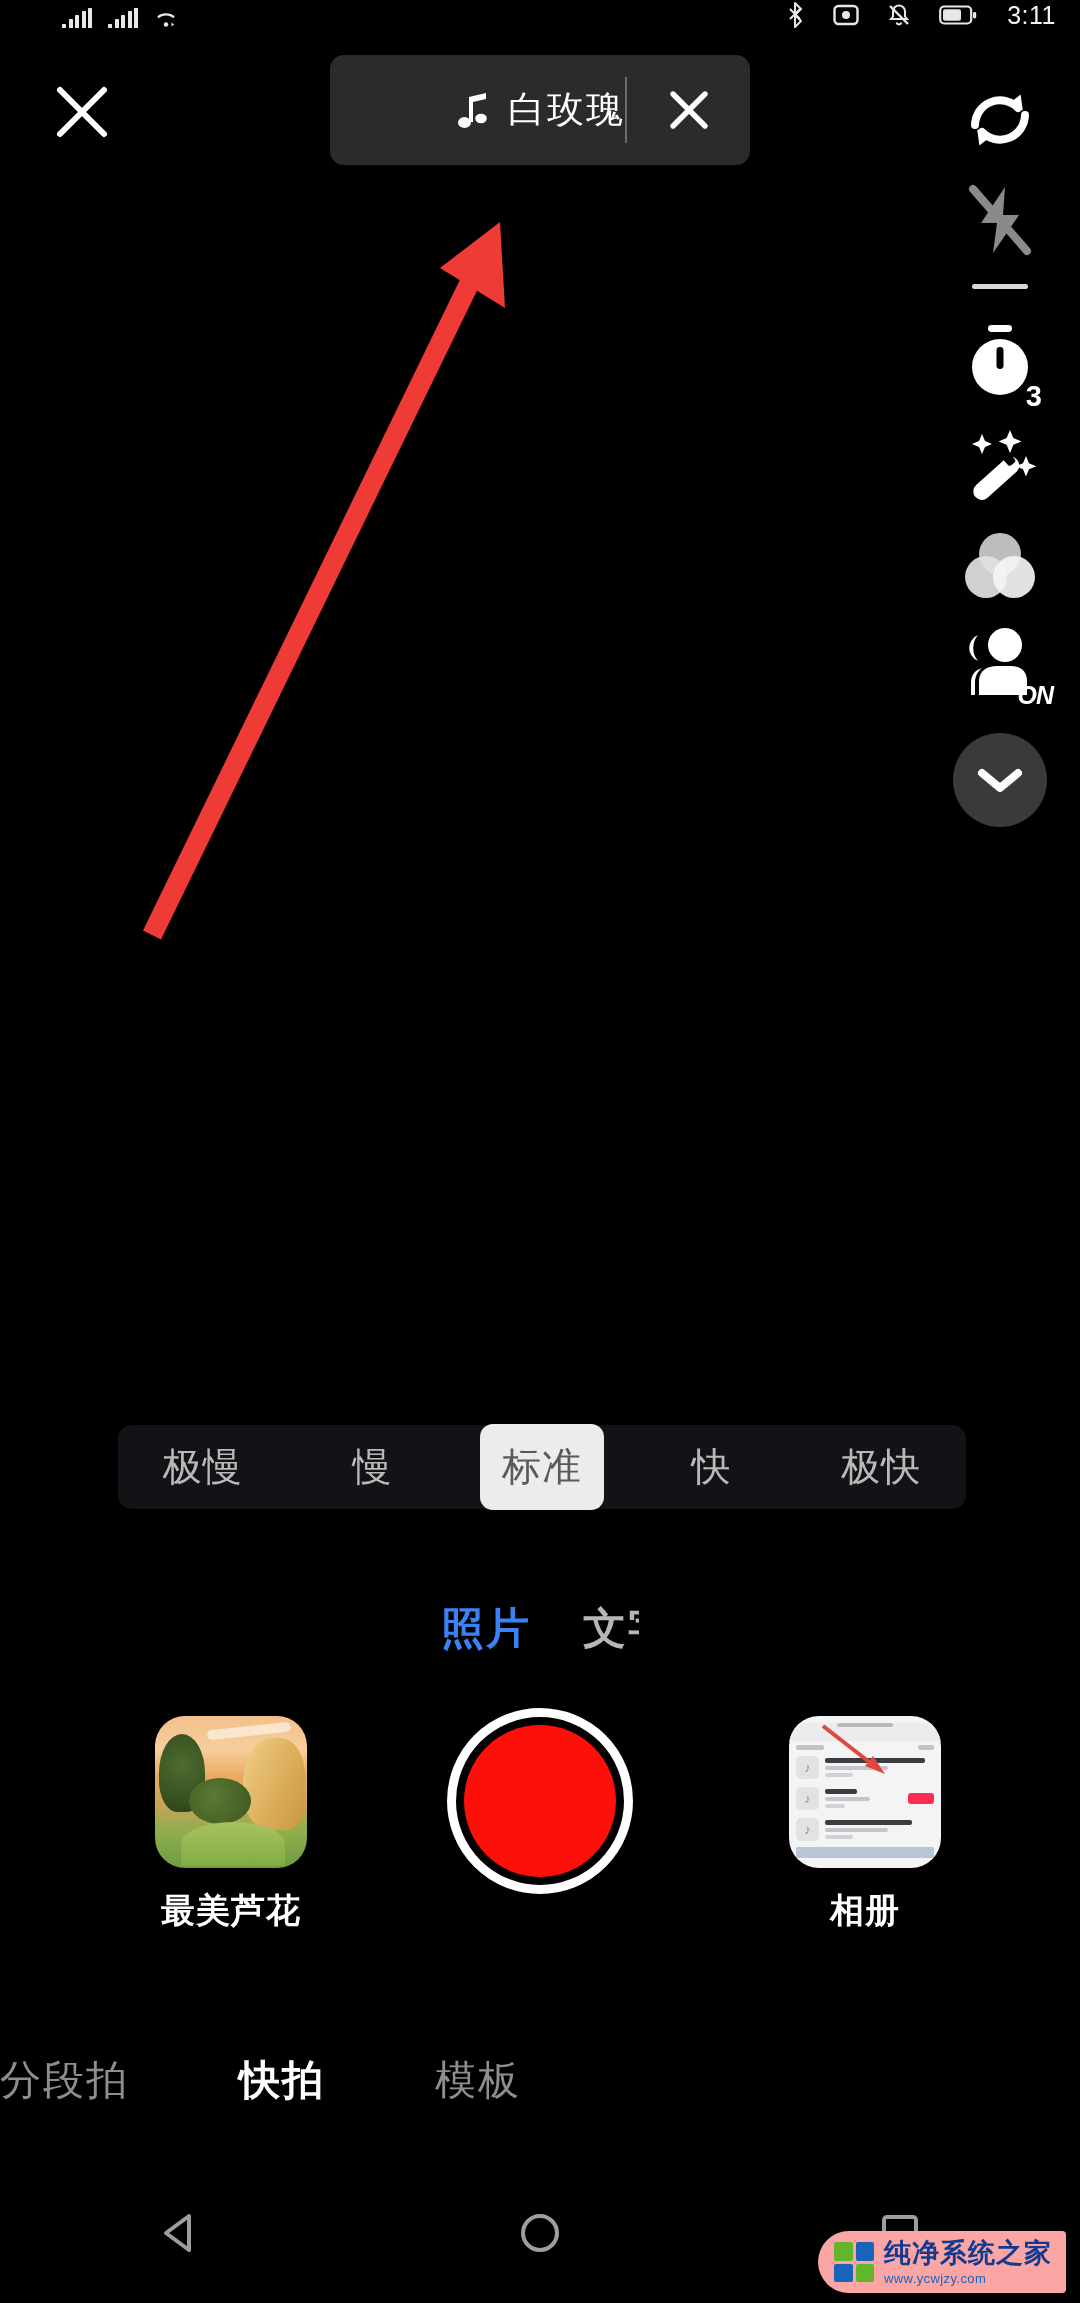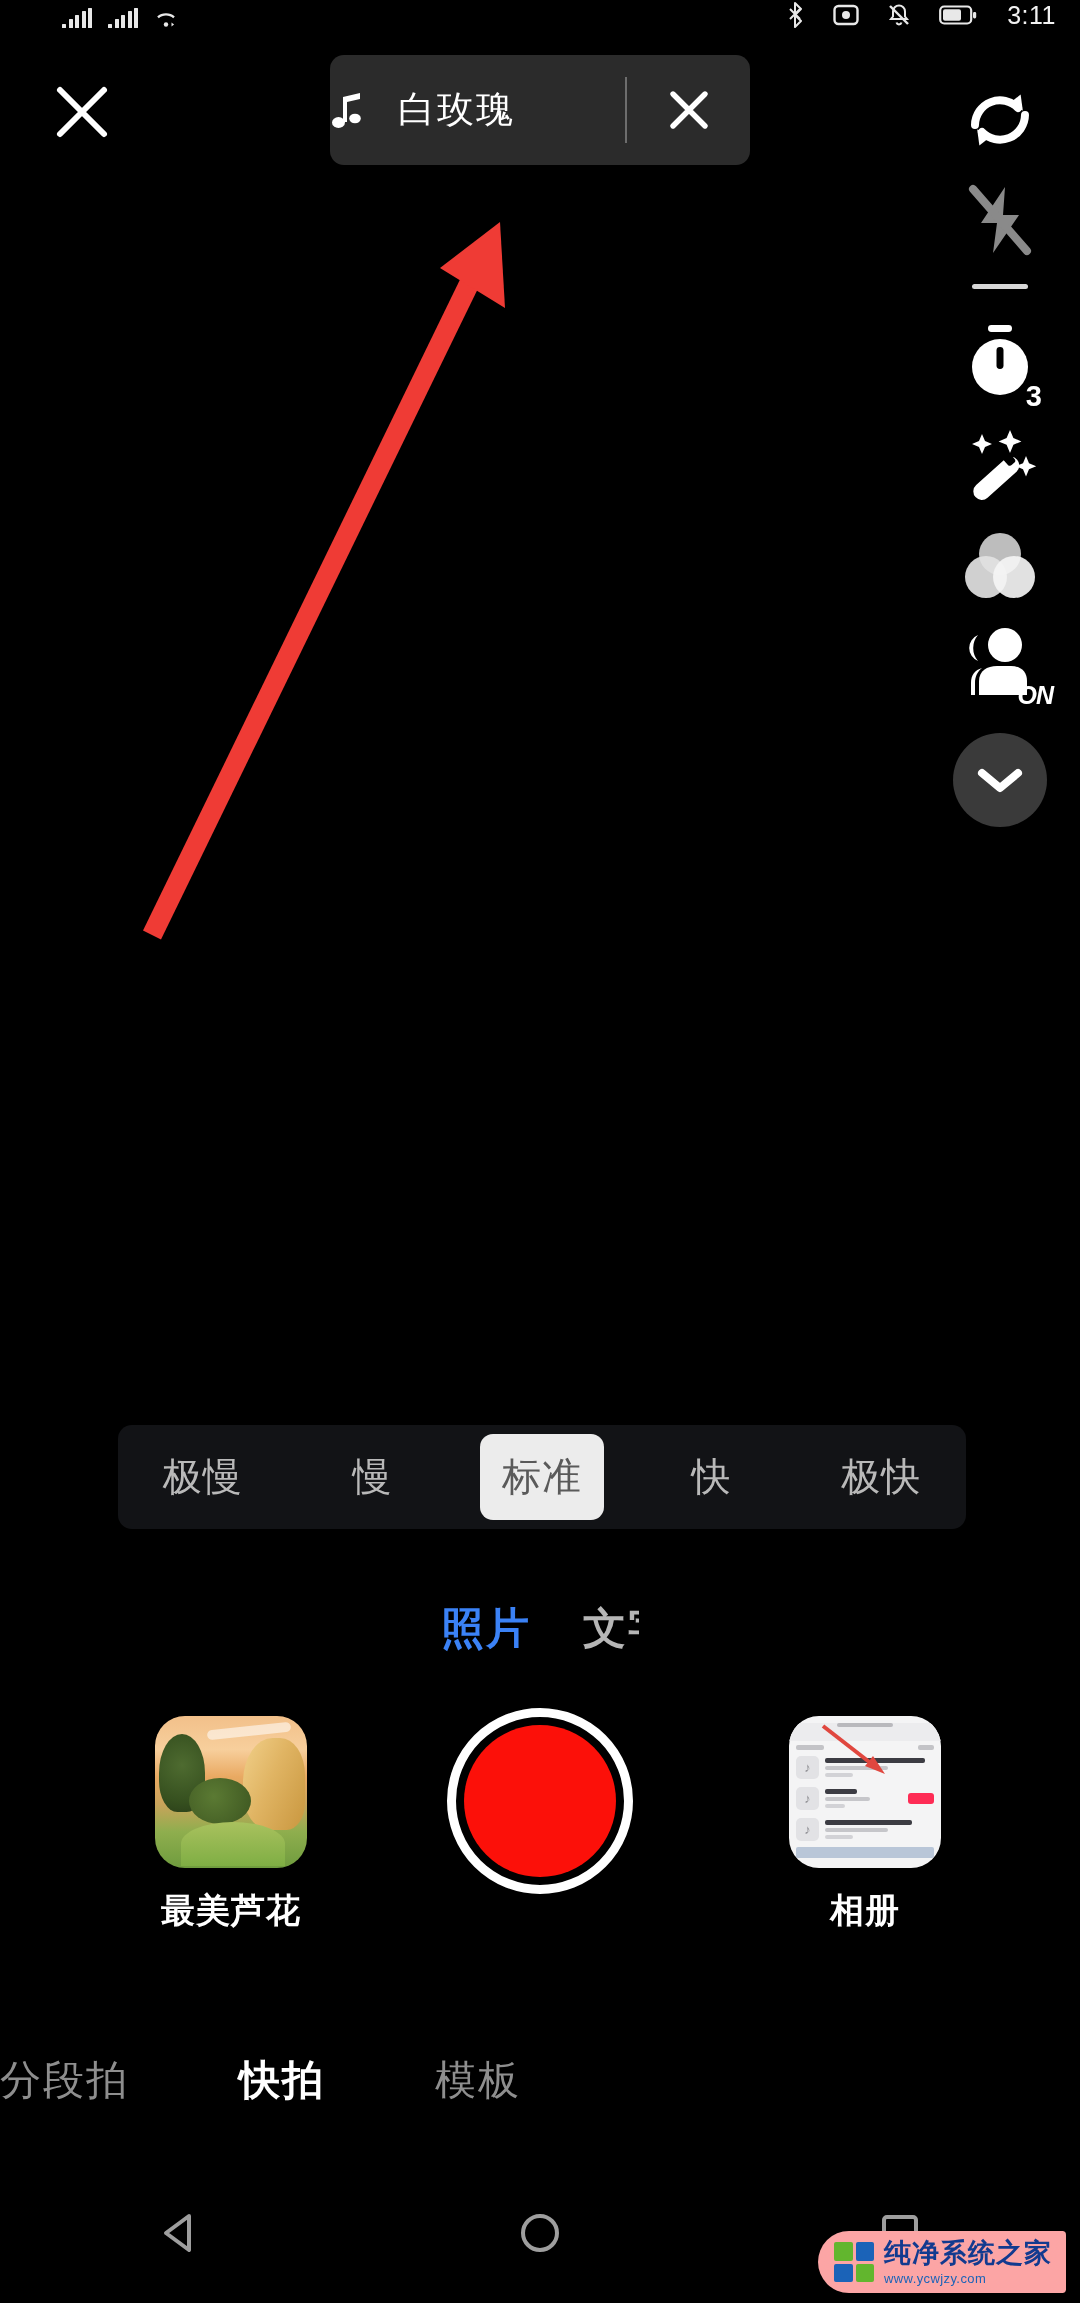--- a/index.html
+++ b/index.html
@@ -23,21 +23,21 @@
   .sb-right { position:absolute; right:24px; top:0px; display:flex; align-items:center; gap:28px; height:30px; }
   .sb-right svg { display:block; }
   .sb-time { color:#f2f2f2; font-size:25px; letter-spacing:.5px; line-height:26px;
              font-family:"Liberation Sans", sans-serif; margin-left:2px; }
 
   
   .close-top { position:absolute; left:44px; top:74px; width:76px; height:76px;
                display:flex; align-items:center; justify-content:center; }
   .music-pill { position:absolute; left:330px; top:55px; width:420px; height:110px;
                 background:#2b2b2b; border-radius:14px; display:flex; align-items:stretch; }
-  .music-left { flex:1; display:flex; align-items:center; justify-content:flex-start; gap:34px; }
+  .music-left { flex:1; display:flex; align-items:center; justify-content:flex-end; gap:18px; }
   .music-note { width:34px; height:40px; display:block; }
   .music-title { color:#fff; font-size:37px; letter-spacing:2px; font-weight:400; }
   .music-div { width:2px; background:#6d6d6d; margin:22px 0; }
   .music-close { width:123px; display:flex; align-items:center; justify-content:center; }
 
   
   .right-rail { position:absolute; right:0; top:70px; width:160px;
                 display:flex; flex-direction:column; align-items:center; }
   .rail-item { width:160px; height:100px; display:flex; align-items:center; justify-content:center; }
   .rail-sep { width:56px; height:5px; background:#d8d8d8; border-radius:3px; margin:14px 0 26px; }
@@ -48,21 +48,21 @@
                       font-size:29px; font-weight:700; line-height:1;
                       -webkit-text-stroke:5px #000; paint-order:stroke fill; }
   .people-on { position:relative; }
   .people-on .on { position:absolute; right:-12px; bottom:-3px; color:#fff;
                    font-size:25px; font-weight:800; font-style:italic; line-height:1; letter-spacing:-1px; }
 
   
   .anno-arrow { position:absolute; left:0; top:0; width:1080px; height:1000px; pointer-events:none; }
 
   
-  .speed-bar { position:absolute; left:118px; top:1425px; width:848px; height:104px;
+  .speed-bar { position:absolute; left:118px; top:1425px; width:848px; height:84px;
                background:#121316; border-radius:14px; display:flex; align-items:center; }
   .speed-opt { flex:1; height:108px; display:flex; align-items:center; justify-content:center;
                color:#b9b9b9; font-size:39px; letter-spacing:1px; }
   .speed-opt.active { color:#4a4a4a; }
   .speed-opt.active .pill { background:#ececec; border-radius:13px; padding:16px 22px; color:#5a5a5a; }
 
   
   .mode-tabs { position:absolute; left:0; top:1582px; width:1080px; height:94px;
                display:flex; align-items:center; justify-content:center; gap:52px; }
   .mode-tab { color:#3b82f6; font-size:43px; font-weight:700; letter-spacing:2px; }

